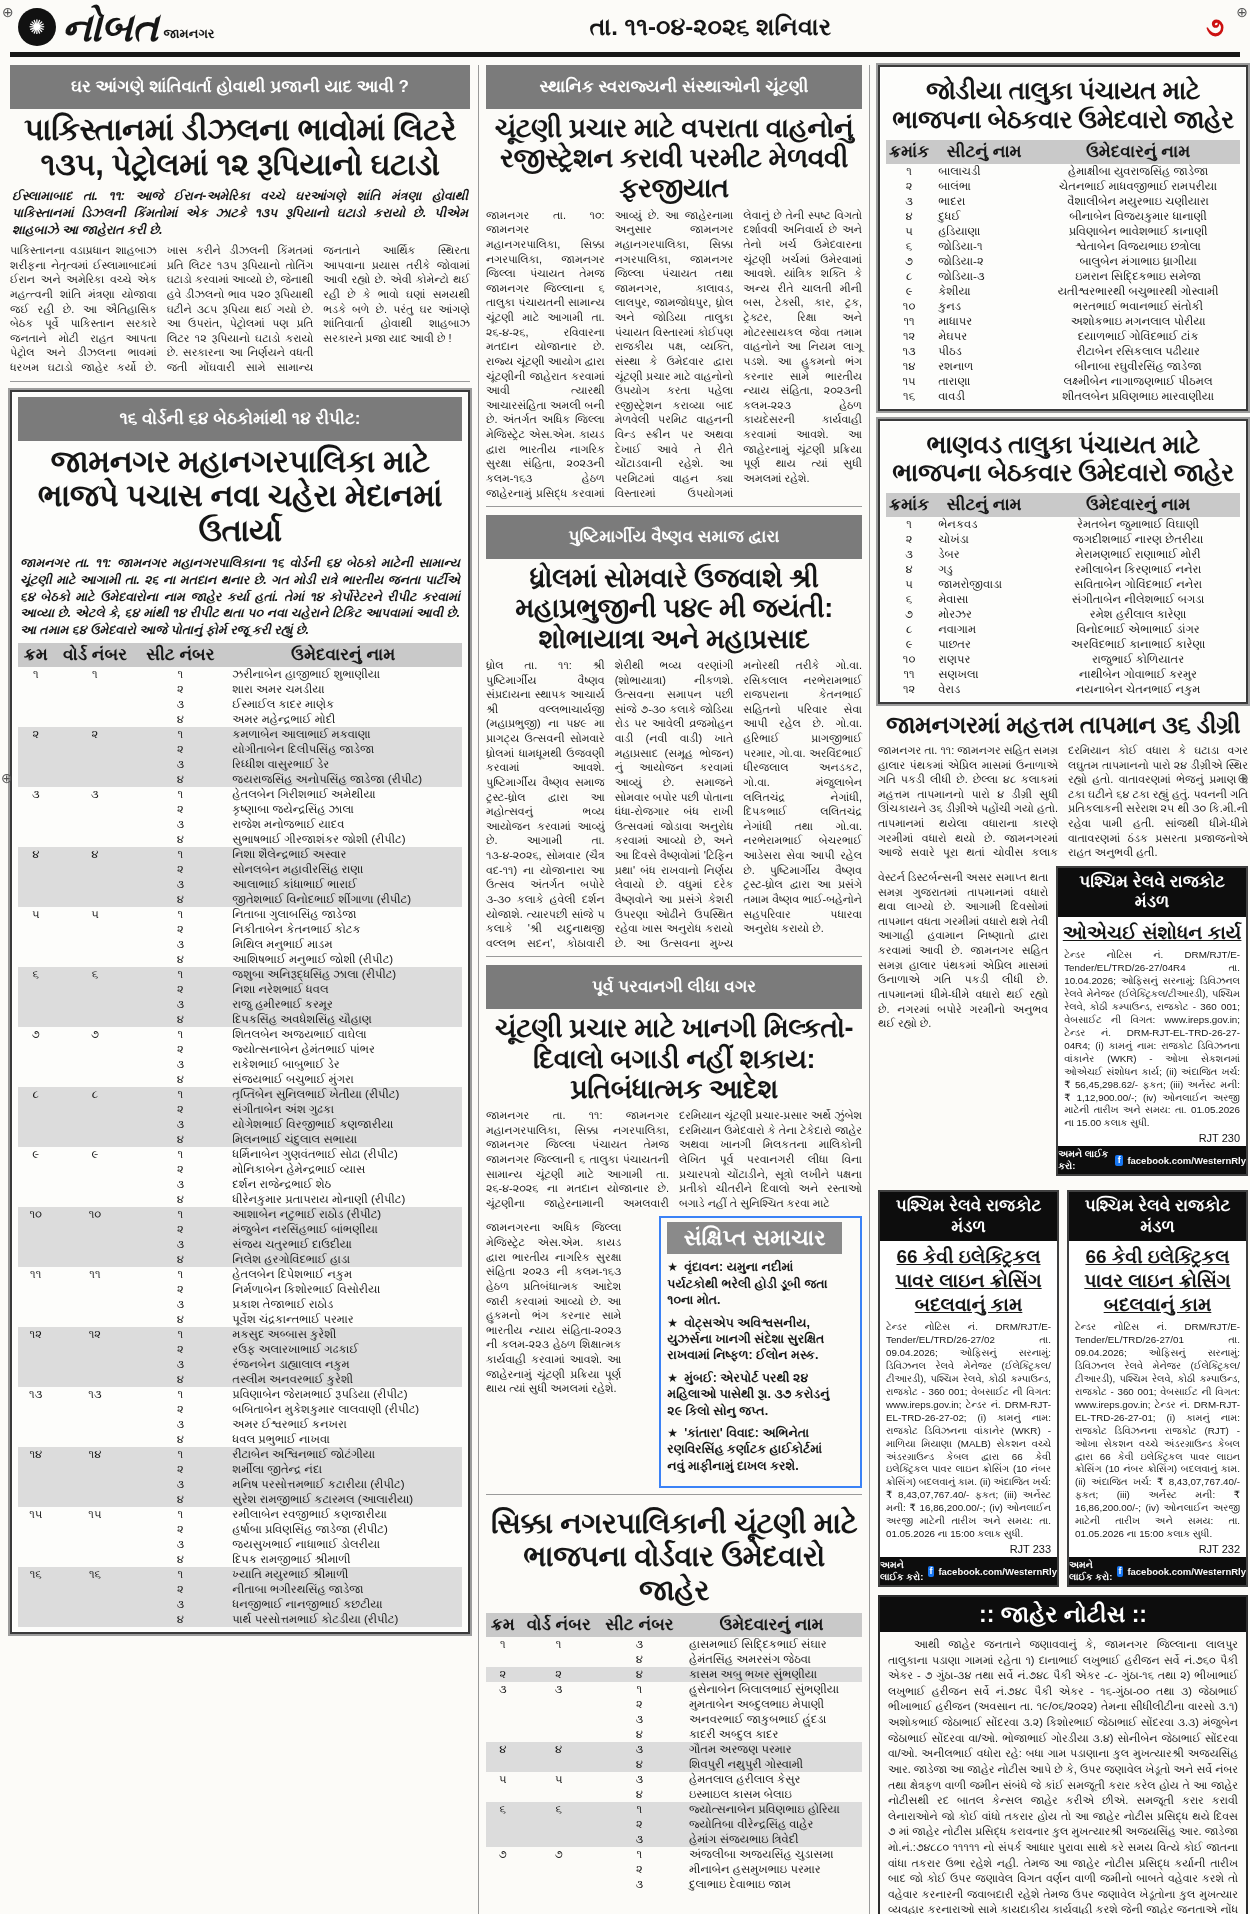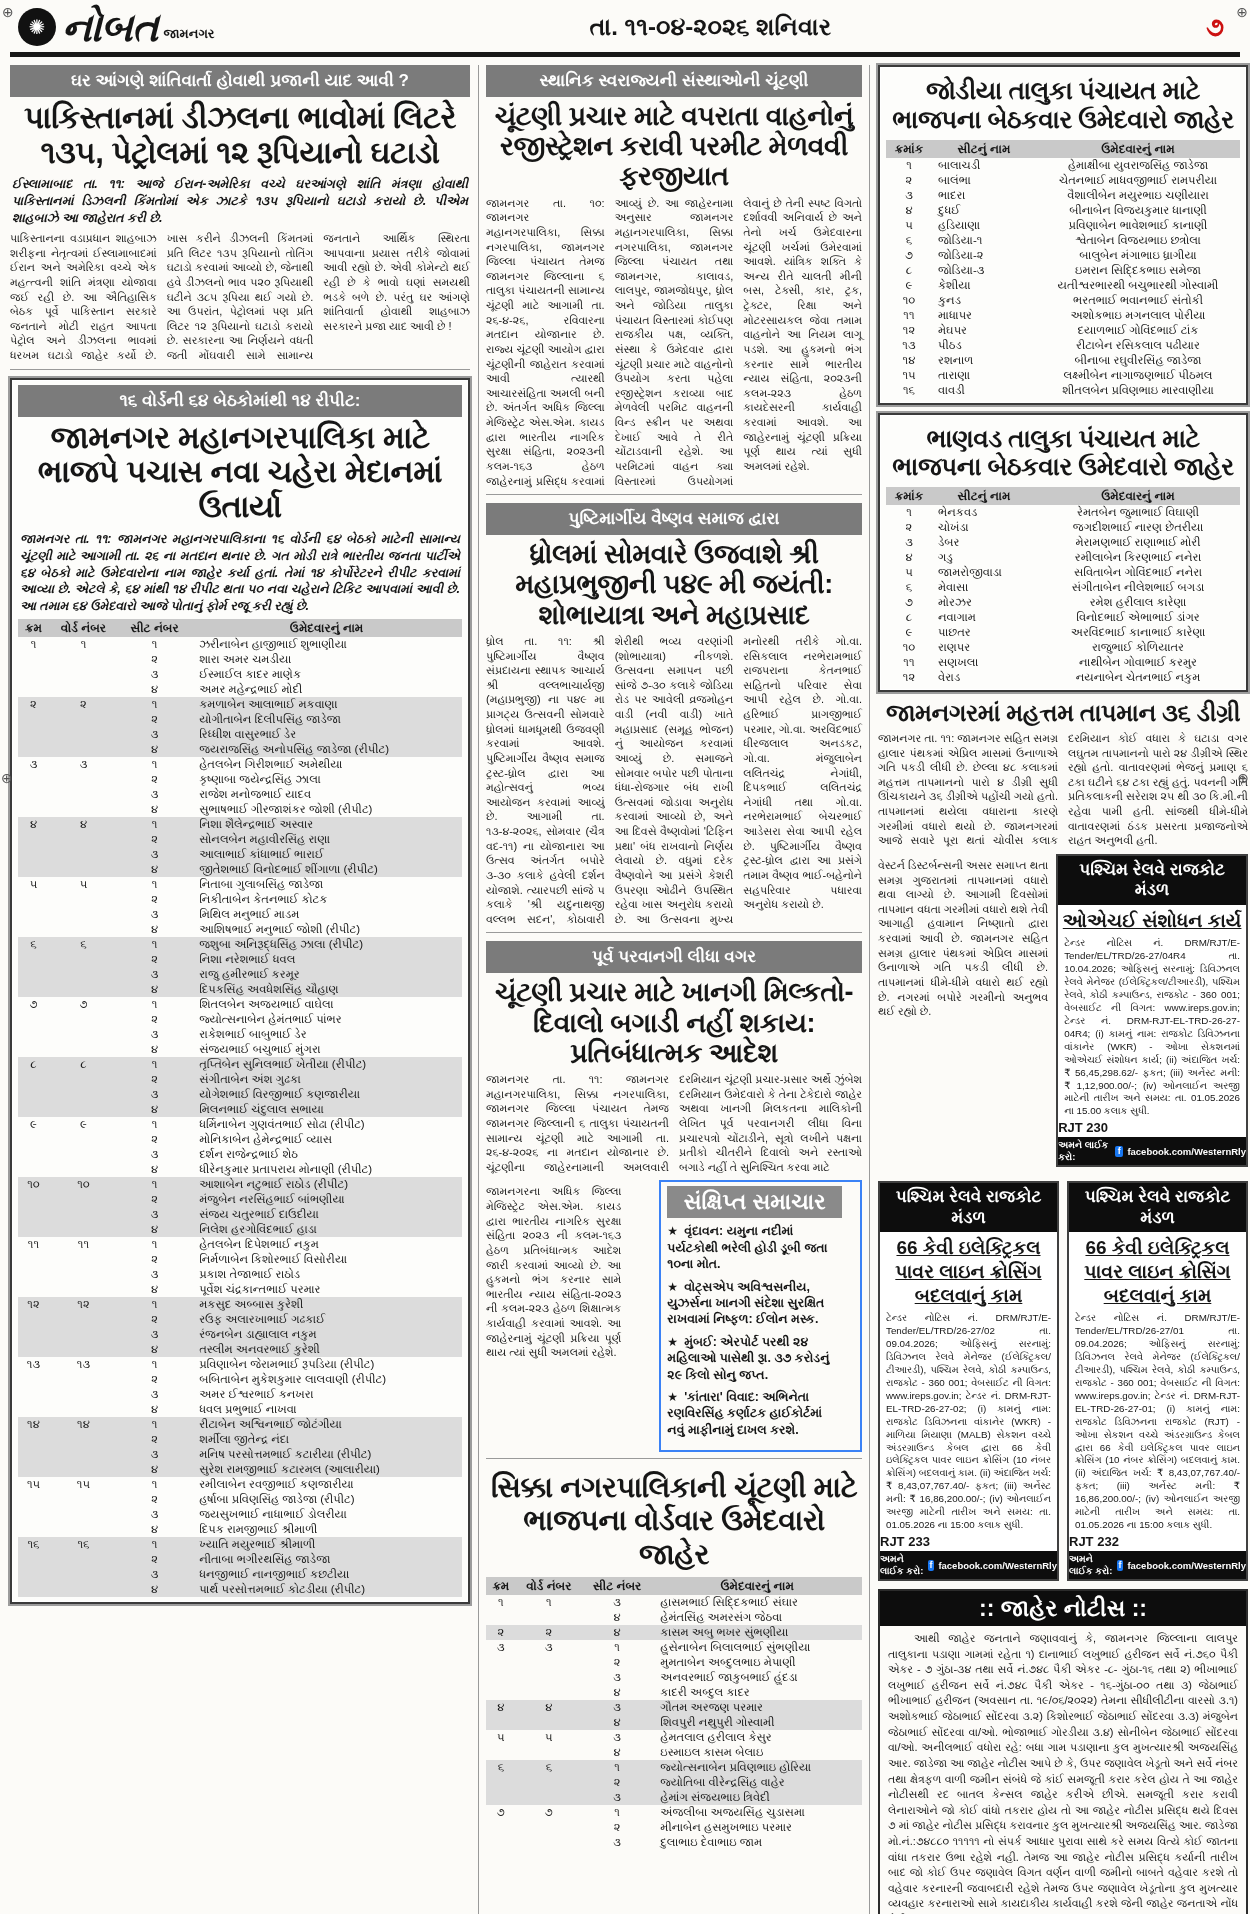--- a/index.html
+++ b/index.html
@@ -15,34 +15,34 @@
   .edition-date { font-size:24px; font-weight:bold; }
   .page-no { font-size:26px; font-weight:bold; }
   .black-rule { height:5px; background:#181818; margin:2px 10px 0 10px; }
 
   
   .main { display:grid; grid-template-columns:460px 392px 370px; gap:8px; padding:8px 10px 4px 10px; }
   .colL, .colM, .colR { display:flex; flex-direction:column; gap:8px; min-width:0; }
   .colM { border-left:1px solid #9a9a9a; border-right:1px solid #9a9a9a; padding:0 7px; }
 
   
-  .kicker { background:#7b7b7b; color:#fff; font-weight:bold; text-align:center; font-size:17px; padding:6px 6px; margin-bottom:4px; }
+  .kicker { background:#7b7b7b; color:#fff; font-weight:bold; text-align:center; font-size:17px; padding:12px 6px; margin-bottom:4px; }
   .headline { font-weight:bold; text-align:center; line-height:1.12; letter-spacing:-.5px; }
   .h-xl { font-size:31px; }
   .h-lg { font-size:27px; }
   .h-md { font-size:24px; }
   .intro { font-size:12.5px; font-weight:bold; font-style:italic; text-align:justify; margin:6px 2px 4px 2px; line-height:1.35; }
   .body-txt { font-size:11px; line-height:1.33; text-align:justify; margin-top:4px; }
   .c3 { columns:3; column-gap:10px; column-rule:none; }
   .c2 { columns:2; column-gap:10px; }
   .art { border-bottom:1px solid #9a9a9a; padding-bottom:6px; }
 
   
   table { border-collapse:collapse; width:100%; }
-  th { background:#c9c9c9; font-size:12px; font-weight:bold; padding:2px 3px; text-align:center; }
+  th { background:#c9c9c9; font-size:17px; font-weight:bold; padding:2px 3px; text-align:center; }
   td { font-size:11.5px; padding:1px 3px; text-align:center; vertical-align:top; }
   td.nm { text-align:left; padding-left:8px; white-space:nowrap; overflow:hidden; }
   tr.shade td { background:#dcdcdc; }
   .boxed { border:2px solid #3a3a3a; box-shadow:0 0 0 1px #fff inset, 0 0 0 2px #9c9c9c; padding:5px 6px; background:#fdfdfb; }
   .tbl-title { font-size:25px; font-weight:bold; text-align:center; line-height:1.15; letter-spacing:-.5px; margin:4px 0 6px 0; }
 
   
   .briefs { border:2px solid #3b82f6; padding:4px 18px 6px 6px; }
   .briefs-title { background:#8a8a8a; color:#fff; font-size:22px; font-weight:bold; text-align:center; padding:3px 0; margin-bottom:5px; }
   .briefs ul { list-style:none; }
@@ -52,21 +52,21 @@
   
   .split { display:flex; gap:8px; align-items:flex-start; }
   .split .narrow { flex:0 0 36%; }
   .split .wide { flex:1 1 auto; min-width:0; }
 
   
   .rail { border:2px solid #404040; background:#fff; display:flex; flex-direction:column; }
   .rail-head { background:#0d0d0d; color:#fff; font-size:17px; font-weight:bold; text-align:center; line-height:1.2; padding:4px 2px; }
   .rail-title { font-size:19px; font-weight:bold; text-align:center; text-decoration:underline; line-height:1.25; padding:4px 4px 2px 4px; }
   .rail-body { font-size:9.8px; line-height:1.32; text-align:justify; padding:3px 6px 2px 6px; }
-  .rail-code { font-size:13px; font-weight:bold; padding:0 6px 2px 0; }
+  .rail-code { font-size:11px; font-weight:normal; text-align:right; padding:0 6px 2px 0; }
   .rail-foot { background:#0d0d0d; color:#fff; font-size:9.5px; font-weight:bold; display:flex; align-items:center; justify-content:center; gap:4px; padding:2px 0; }
   .fb { display:inline-flex; width:11px; height:11px; background:#1877F2; color:#fff; align-items:center; justify-content:center; font-size:9px; font-weight:bold; border-radius:2px; }
 
   
   .notice { border:2px solid #2c2c2c; padding:0 0 6px 0; }
   .notice-head { background:#0d0d0d; color:#fff; font-size:23px; font-weight:bold; text-align:center; padding:4px 0; margin-bottom:5px; }
   .notice-body { font-size:11px; line-height:1.42; text-align:justify; padding:0 8px; text-indent:26px; }
   .crosshair { position:absolute; color:#555; font-size:14px; }
   .ch-tl { top:4px; left:2px; } .ch-tr { top:4px; right:2px; }
   .ch-ml { top:770px; left:1px; } .ch-mr { top:770px; right:1px; }

